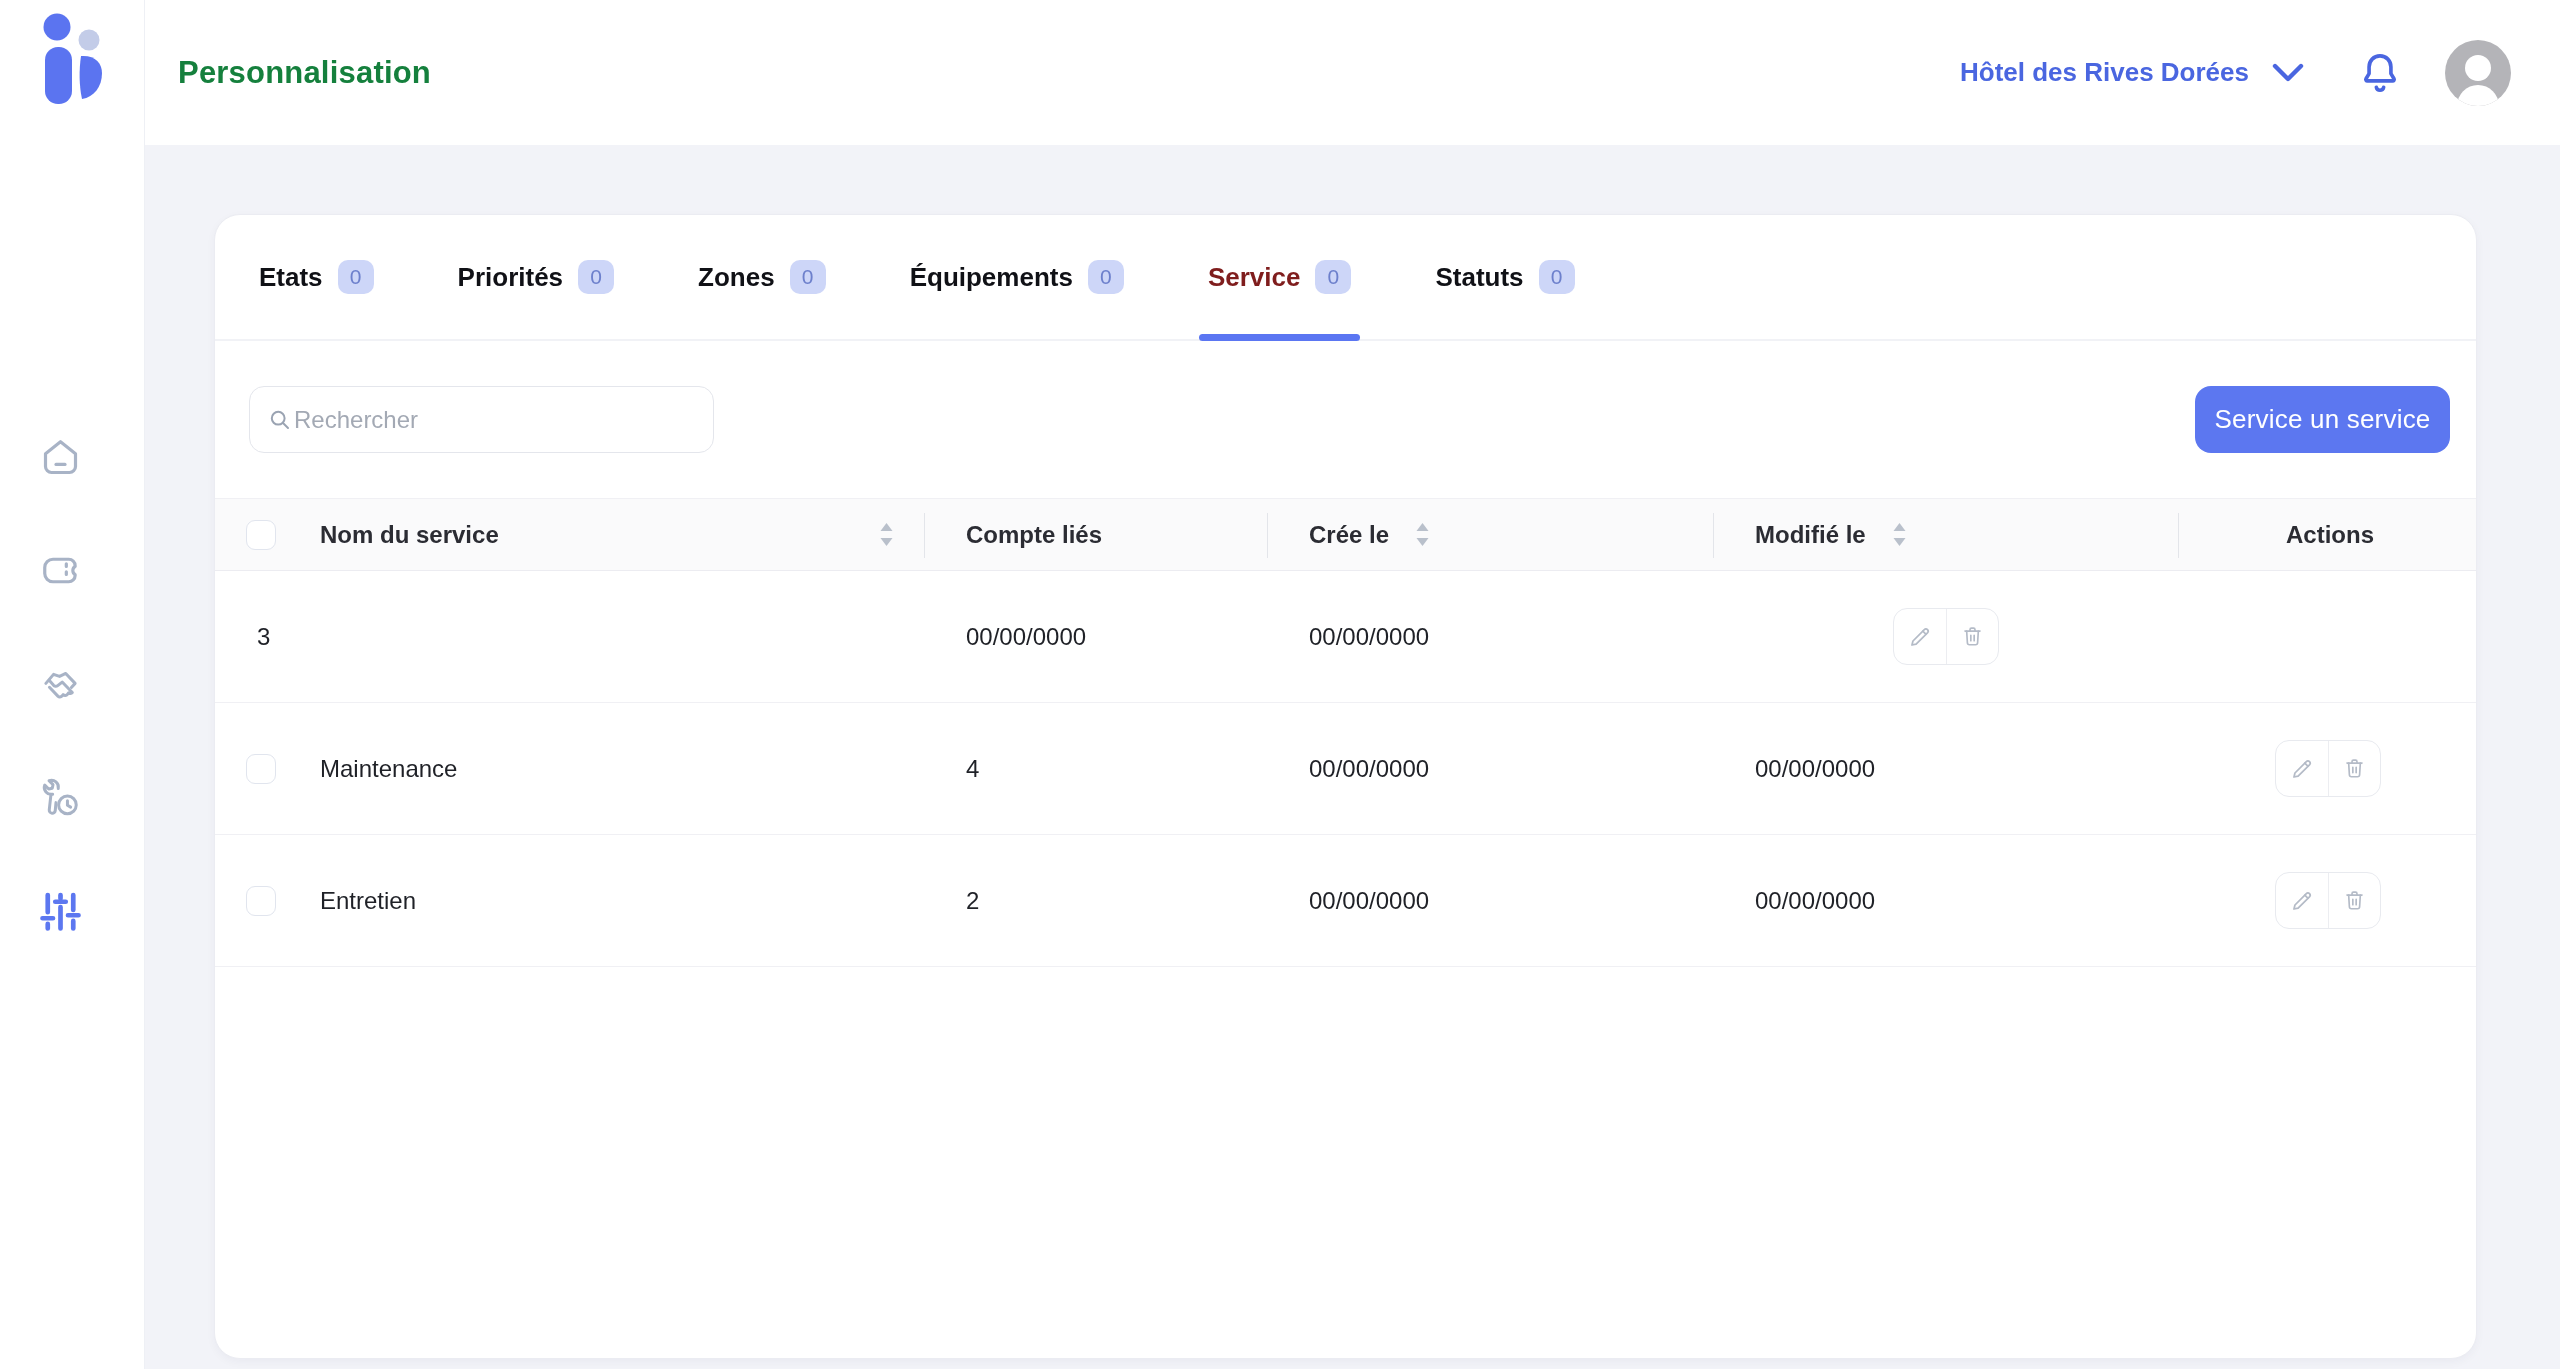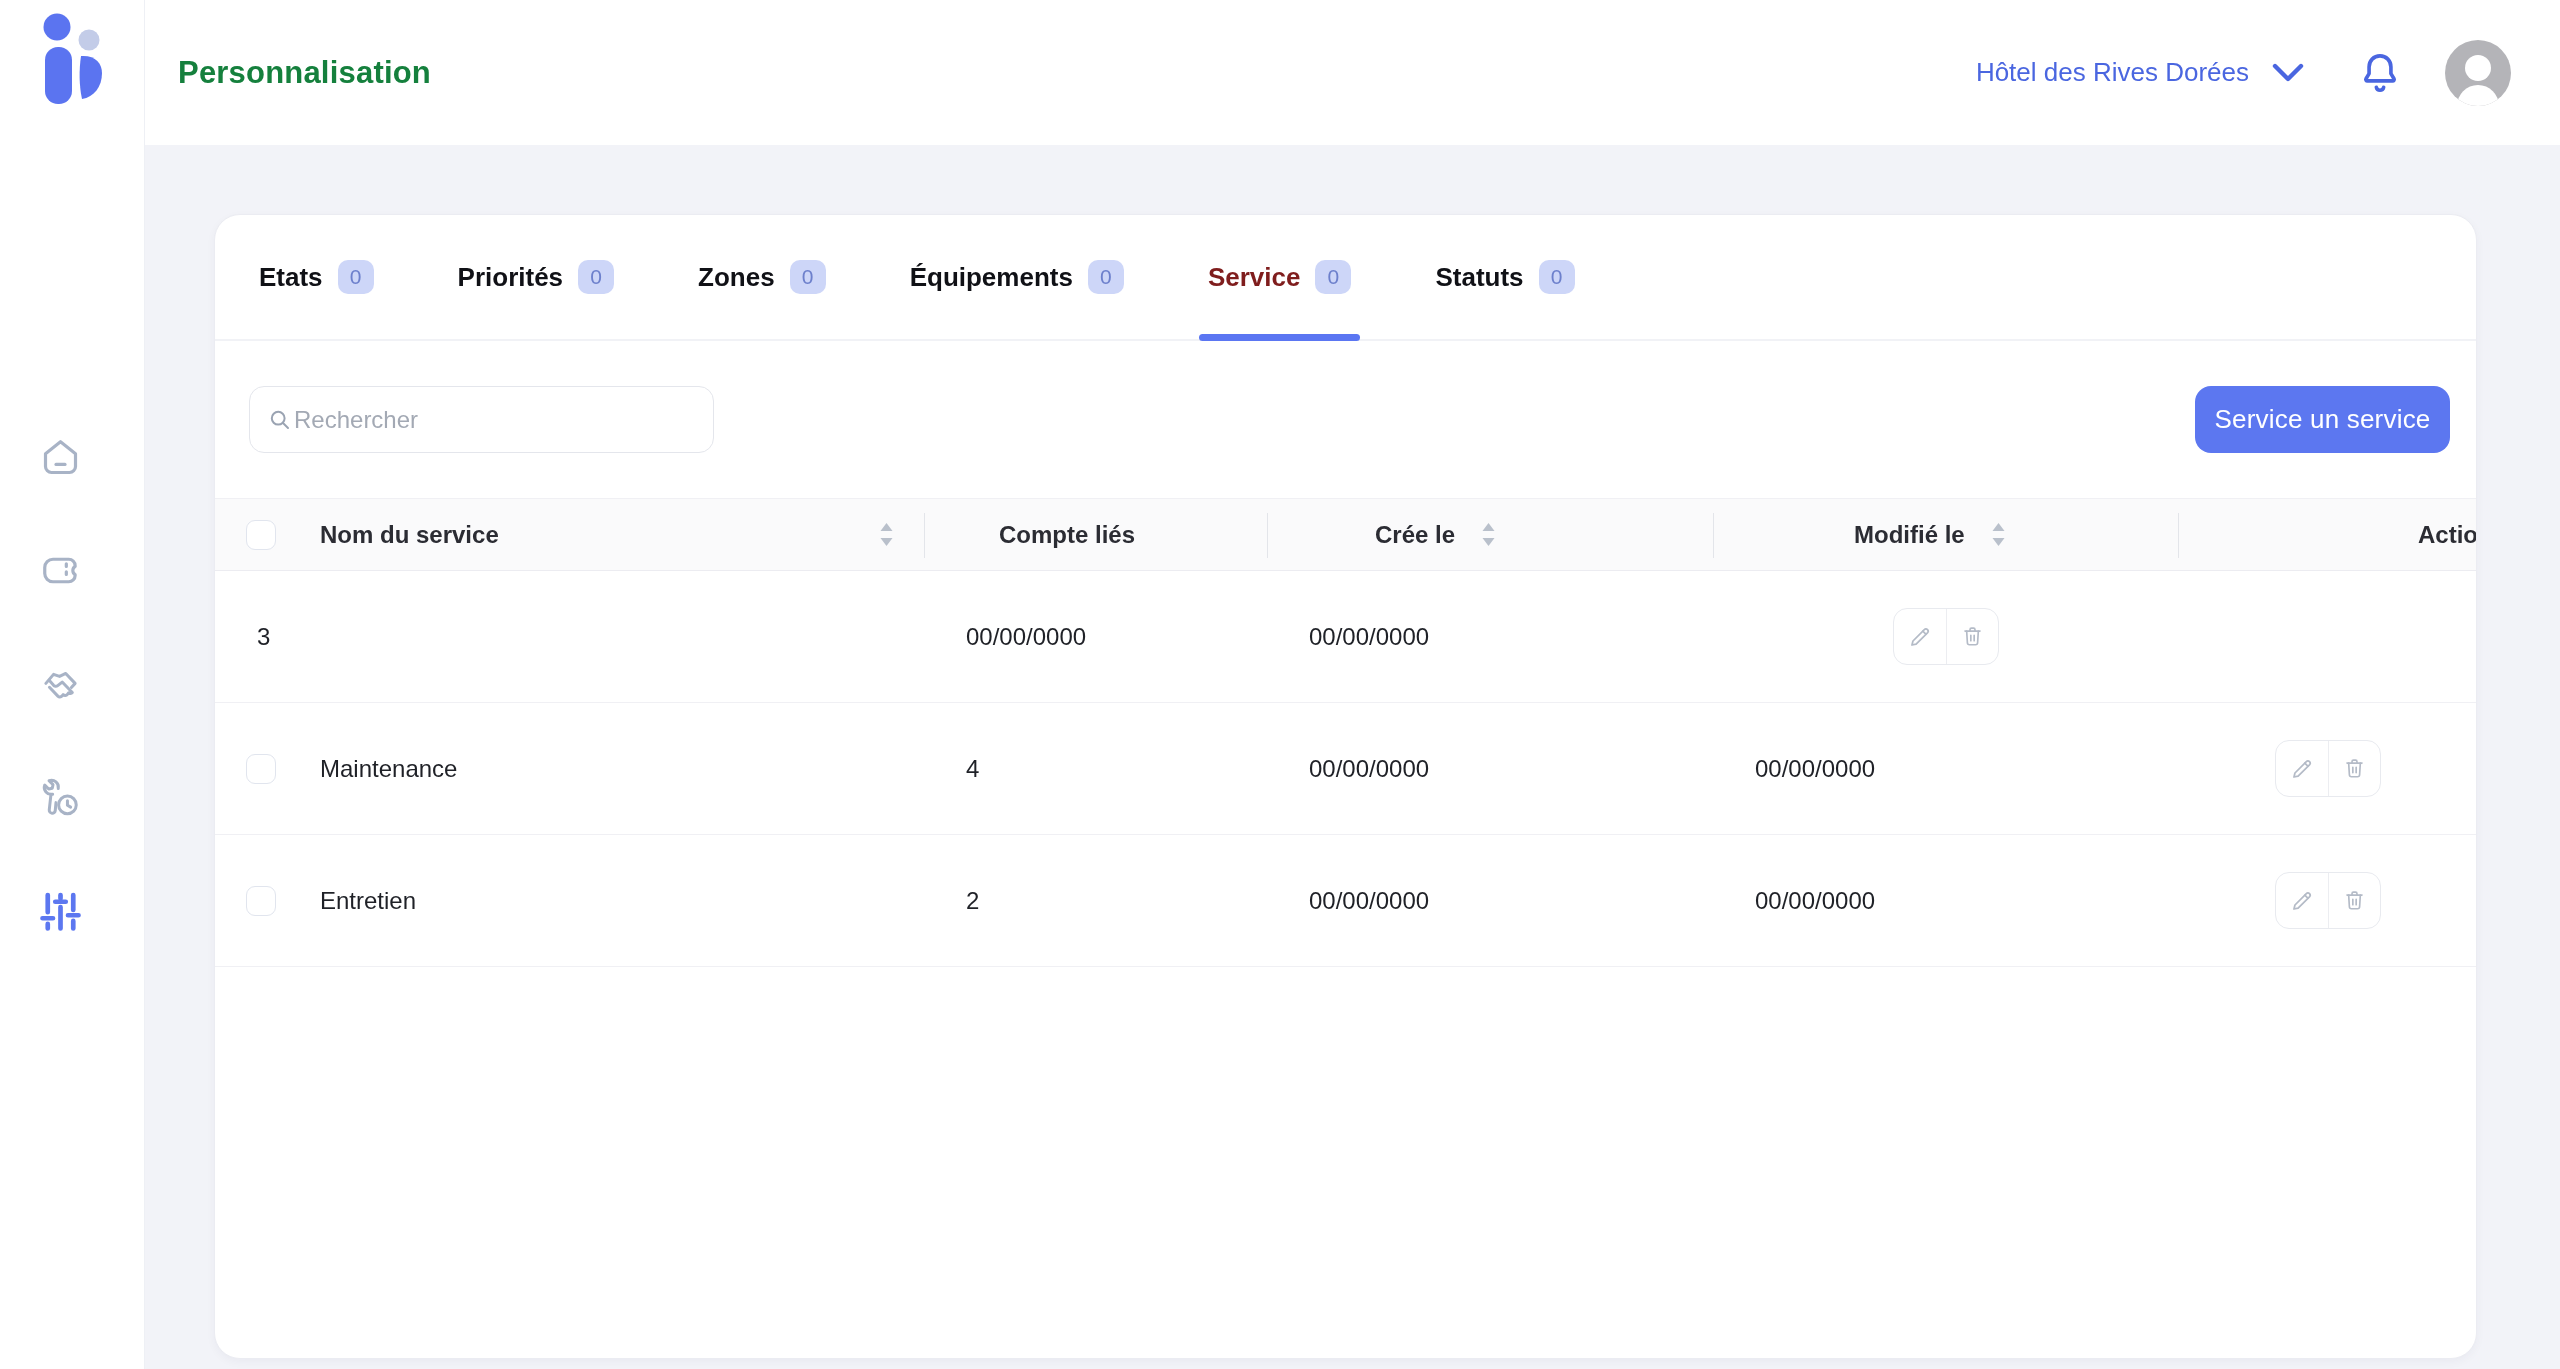--- a/index.html
+++ b/index.html
@@ -10,21 +10,21 @@
     -webkit-font-smoothing:antialiased;
   }
   
   .topbar { position:absolute; left:0; top:0; width:2560px; height:145px; background:#ffffff; }
   .sidebar { position:absolute; left:0; top:0; width:145px; height:1369px; background:#ffffff; border-right:1px solid #eef0f5; }
   .logo { position:absolute; left:35px; top:12px; width:70px; height:92px; }
   .page-title { position:absolute; left:178px; top:0; height:145px; display:flex; align-items:center;
     font-size:31px; font-weight:700; color:#15803d; letter-spacing:.2px; }
   .top-right { position:absolute; right:49px; top:0; height:145px; display:flex; align-items:center; }
   .workspace { display:flex; align-items:center; gap:22px; cursor:pointer; }
-  .workspace-name { font-size:26px; color:#4a66e0; font-weight:400; }
+  .workspace-name { font-size:26px; color:#4a66e0; font-weight:700; }
   .bell-btn { margin-left:52px; display:flex; align-items:center; cursor:pointer; }
   .avatar { margin-left:42px; width:66px; height:66px; border-radius:50%; background:#b4b4b8; position:relative; overflow:hidden; cursor:pointer; }
   .avatar .head { position:absolute; left:50%; top:15px; width:26px; height:26px; margin-left:-13px; border-radius:50%; background:#ffffff; }
   .avatar .body { position:absolute; left:50%; top:45px; width:42px; height:34px; margin-left:-21px; border-radius:21px 21px 0 0; background:#ffffff; }
 
   .nav-item { position:absolute; left:37px; width:46px; height:46px; display:flex; align-items:center; justify-content:center; cursor:pointer; }
 
   
   .content-bg { position:absolute; left:146px; top:145px; right:0; bottom:0; background:#f2f3f8; }
   .card {
@@ -50,21 +50,21 @@
     background:#ffffff; display:flex; align-items:center; padding:0 18px; gap:2px; }
   .search-box input { border:none; outline:none; flex:1; font-size:24px; color:#333;
     font-family:"Liberation Sans", sans-serif; background:transparent; }
   .search-box input::placeholder { color:#a3a9b4; }
   .add-btn { width:255px; height:67px; border:none; border-radius:16px; background:#5c77f0;
     color:#ffffff; font-size:26px; font-family:"Liberation Sans", sans-serif; cursor:pointer;
     display:flex; align-items:center; justify-content:center; letter-spacing:.2px; }
   
   .thead { position:relative; height:73px; background:#fafafb; border-top:1px solid #f0f0f4;
     border-bottom:1px solid #ececf1; display:grid; grid-template-columns:709px 343px 446px 465px 300px;
-    align-items:center; font-size:24px; font-weight:600; color:#2b2c33;gap:33px; }
+    align-items:center; font-size:24px; font-weight:600; color:#2b2c33; }
   .th { display:flex; align-items:center; padding-left:42px; }
   .th.first { padding-left:31px; gap:44px; }
   .th.first .spacer { flex:1; }
   .th.center { justify-content:center; padding-left:4px; }
   .th .sort { display:flex; flex-direction:column; align-items:center; gap:5px; margin-left:26px; cursor:pointer; }
   .th.first .sort { margin-left:0; margin-right:30px; }
   .col-divider { position:absolute; top:14px; width:1px; height:45px; background:#e3e5ea; }
   .tr { display:grid; grid-template-columns:709px 343px 446px 465px 300px; align-items:center;
     height:132px; border-bottom:1px solid #f0f0f4; background:#ffffff; font-size:24px; color:#1f2127; }
   .td { padding-left:42px; }

